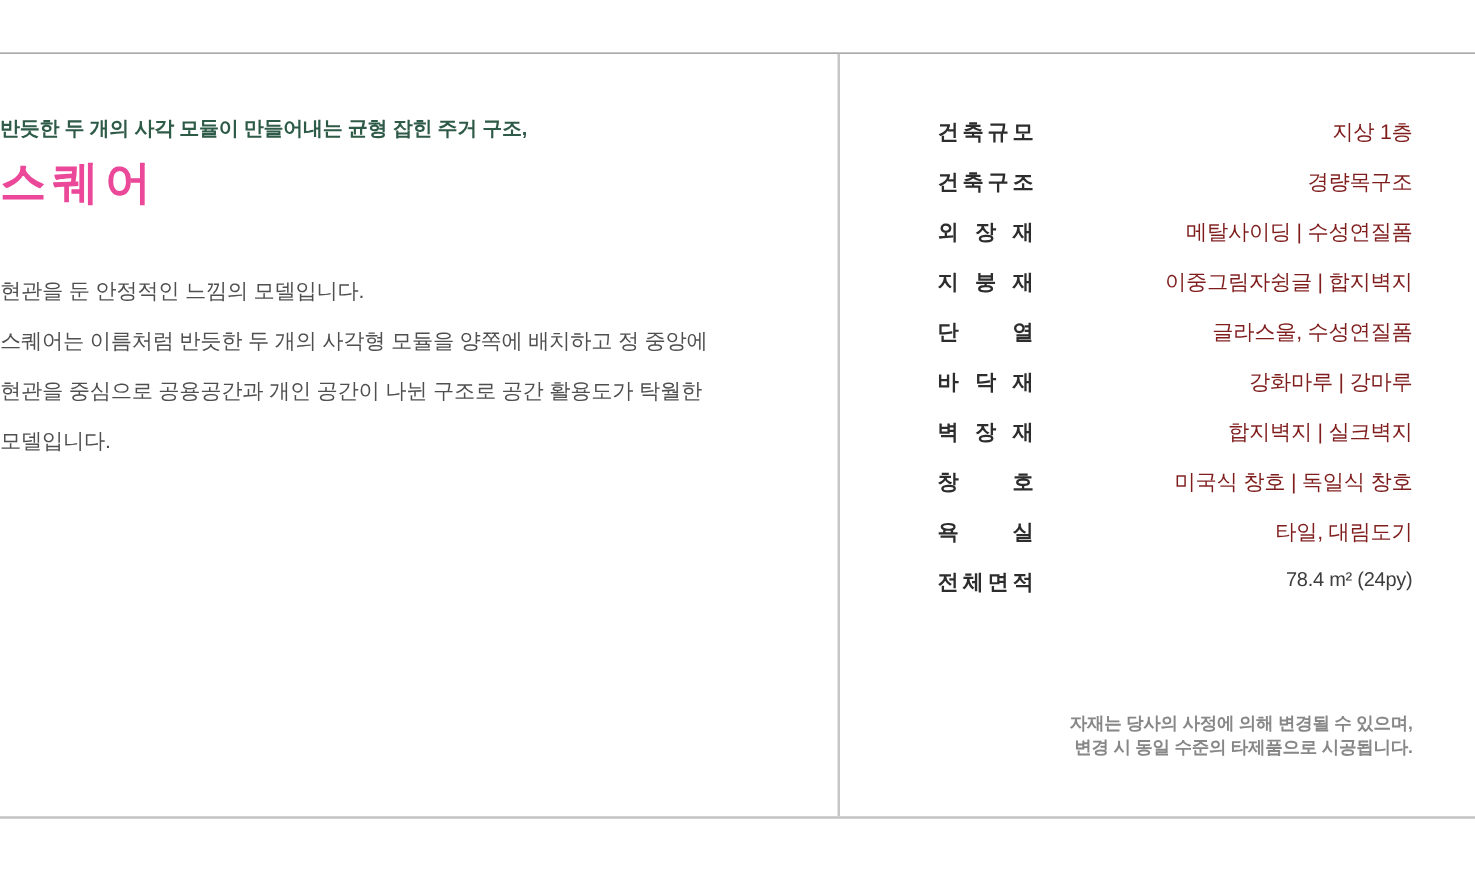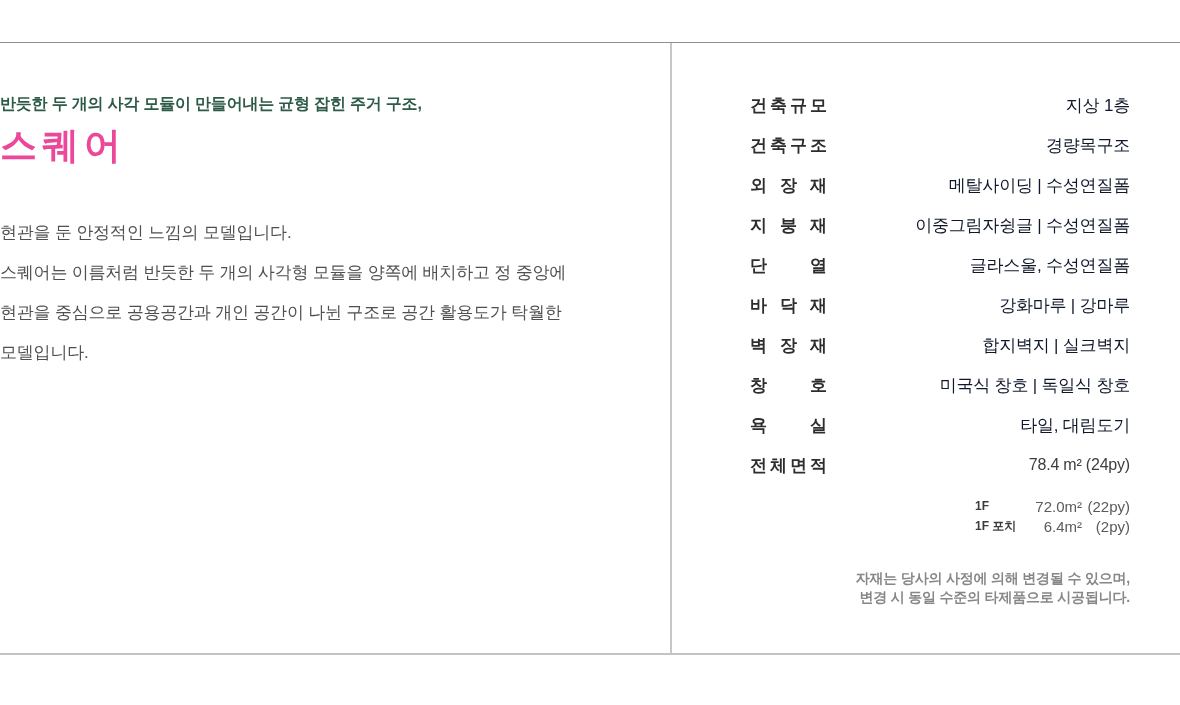--- a/index.html
+++ b/index.html
@@ -56,21 +56,21 @@
   }
   .spec-row {
     display: flex; align-items: center; height: 40px;
   }
   .spec-label {
     width: 77px; display: inline-flex; justify-content: space-between;
     font-size: 17px; font-weight: 700; color: #2d2d2d;
   }
   .spec-value {
     flex: 1; text-align: right;
-    font-size: 17px; color: #0f172a; letter-spacing: -0.2px;
+    font-size: 17px; color: #7f1d1d; letter-spacing: -0.2px;
     white-space: nowrap;
   }
   .spec-row.emphasis .spec-value {
     font-size: 16px; color: #3d3d3d;
   }
 
   
   .sub-table {
     position: absolute; left: 975px; top: 496px; width: 155px;
   }
@@ -148,21 +148,21 @@
           <span>재</span>
         </span>
     <span class="spec-value">메탈사이딩 | 수성연질폼</span>
   </div>
       <div class="spec-row">
     <span class="spec-label">
           <span>지</span>
           <span>붕</span>
           <span>재</span>
         </span>
-    <span class="spec-value">이중그림자슁글 | 수성연질폼</span>
+    <span class="spec-value">이중그림자슁글 | 합지벽지</span>
   </div>
       <div class="spec-row">
     <span class="spec-label">
           <span>단</span>
           <span>열</span>
         </span>
     <span class="spec-value">글라스울, 수성연질폼</span>
   </div>
       <div class="spec-row">
     <span class="spec-label">
@@ -198,31 +198,19 @@
     <span class="spec-label">
           <span>전</span>
           <span>체</span>
           <span>면</span>
           <span>적</span>
         </span>
     <span class="spec-value">78.4 m² (24py)</span>
   </div>
     </div>
 
-  <div class="sub-table">
-      <div class="sub-row">
-    <span class="sub-label">1F</span>
-    <span class="sub-area">72.0m²</span>
-    <span class="sub-py">(22py)</span>
-  </div>
-      <div class="sub-row">
-    <span class="sub-label">1F 포치</span>
-    <span class="sub-area">6.4m²</span>
-    <span class="sub-py">(2py)</span>
-  </div>
-    </div>
 
   <div class="note">
       <div class="note-line">자재는 당사의 사정에 의해 변경될 수 있으며,</div>
       <div class="note-line">변경 시 동일 수준의 타제품으로 시공됩니다.</div>
     </div>
 
 </div>
 
 </body></html>

